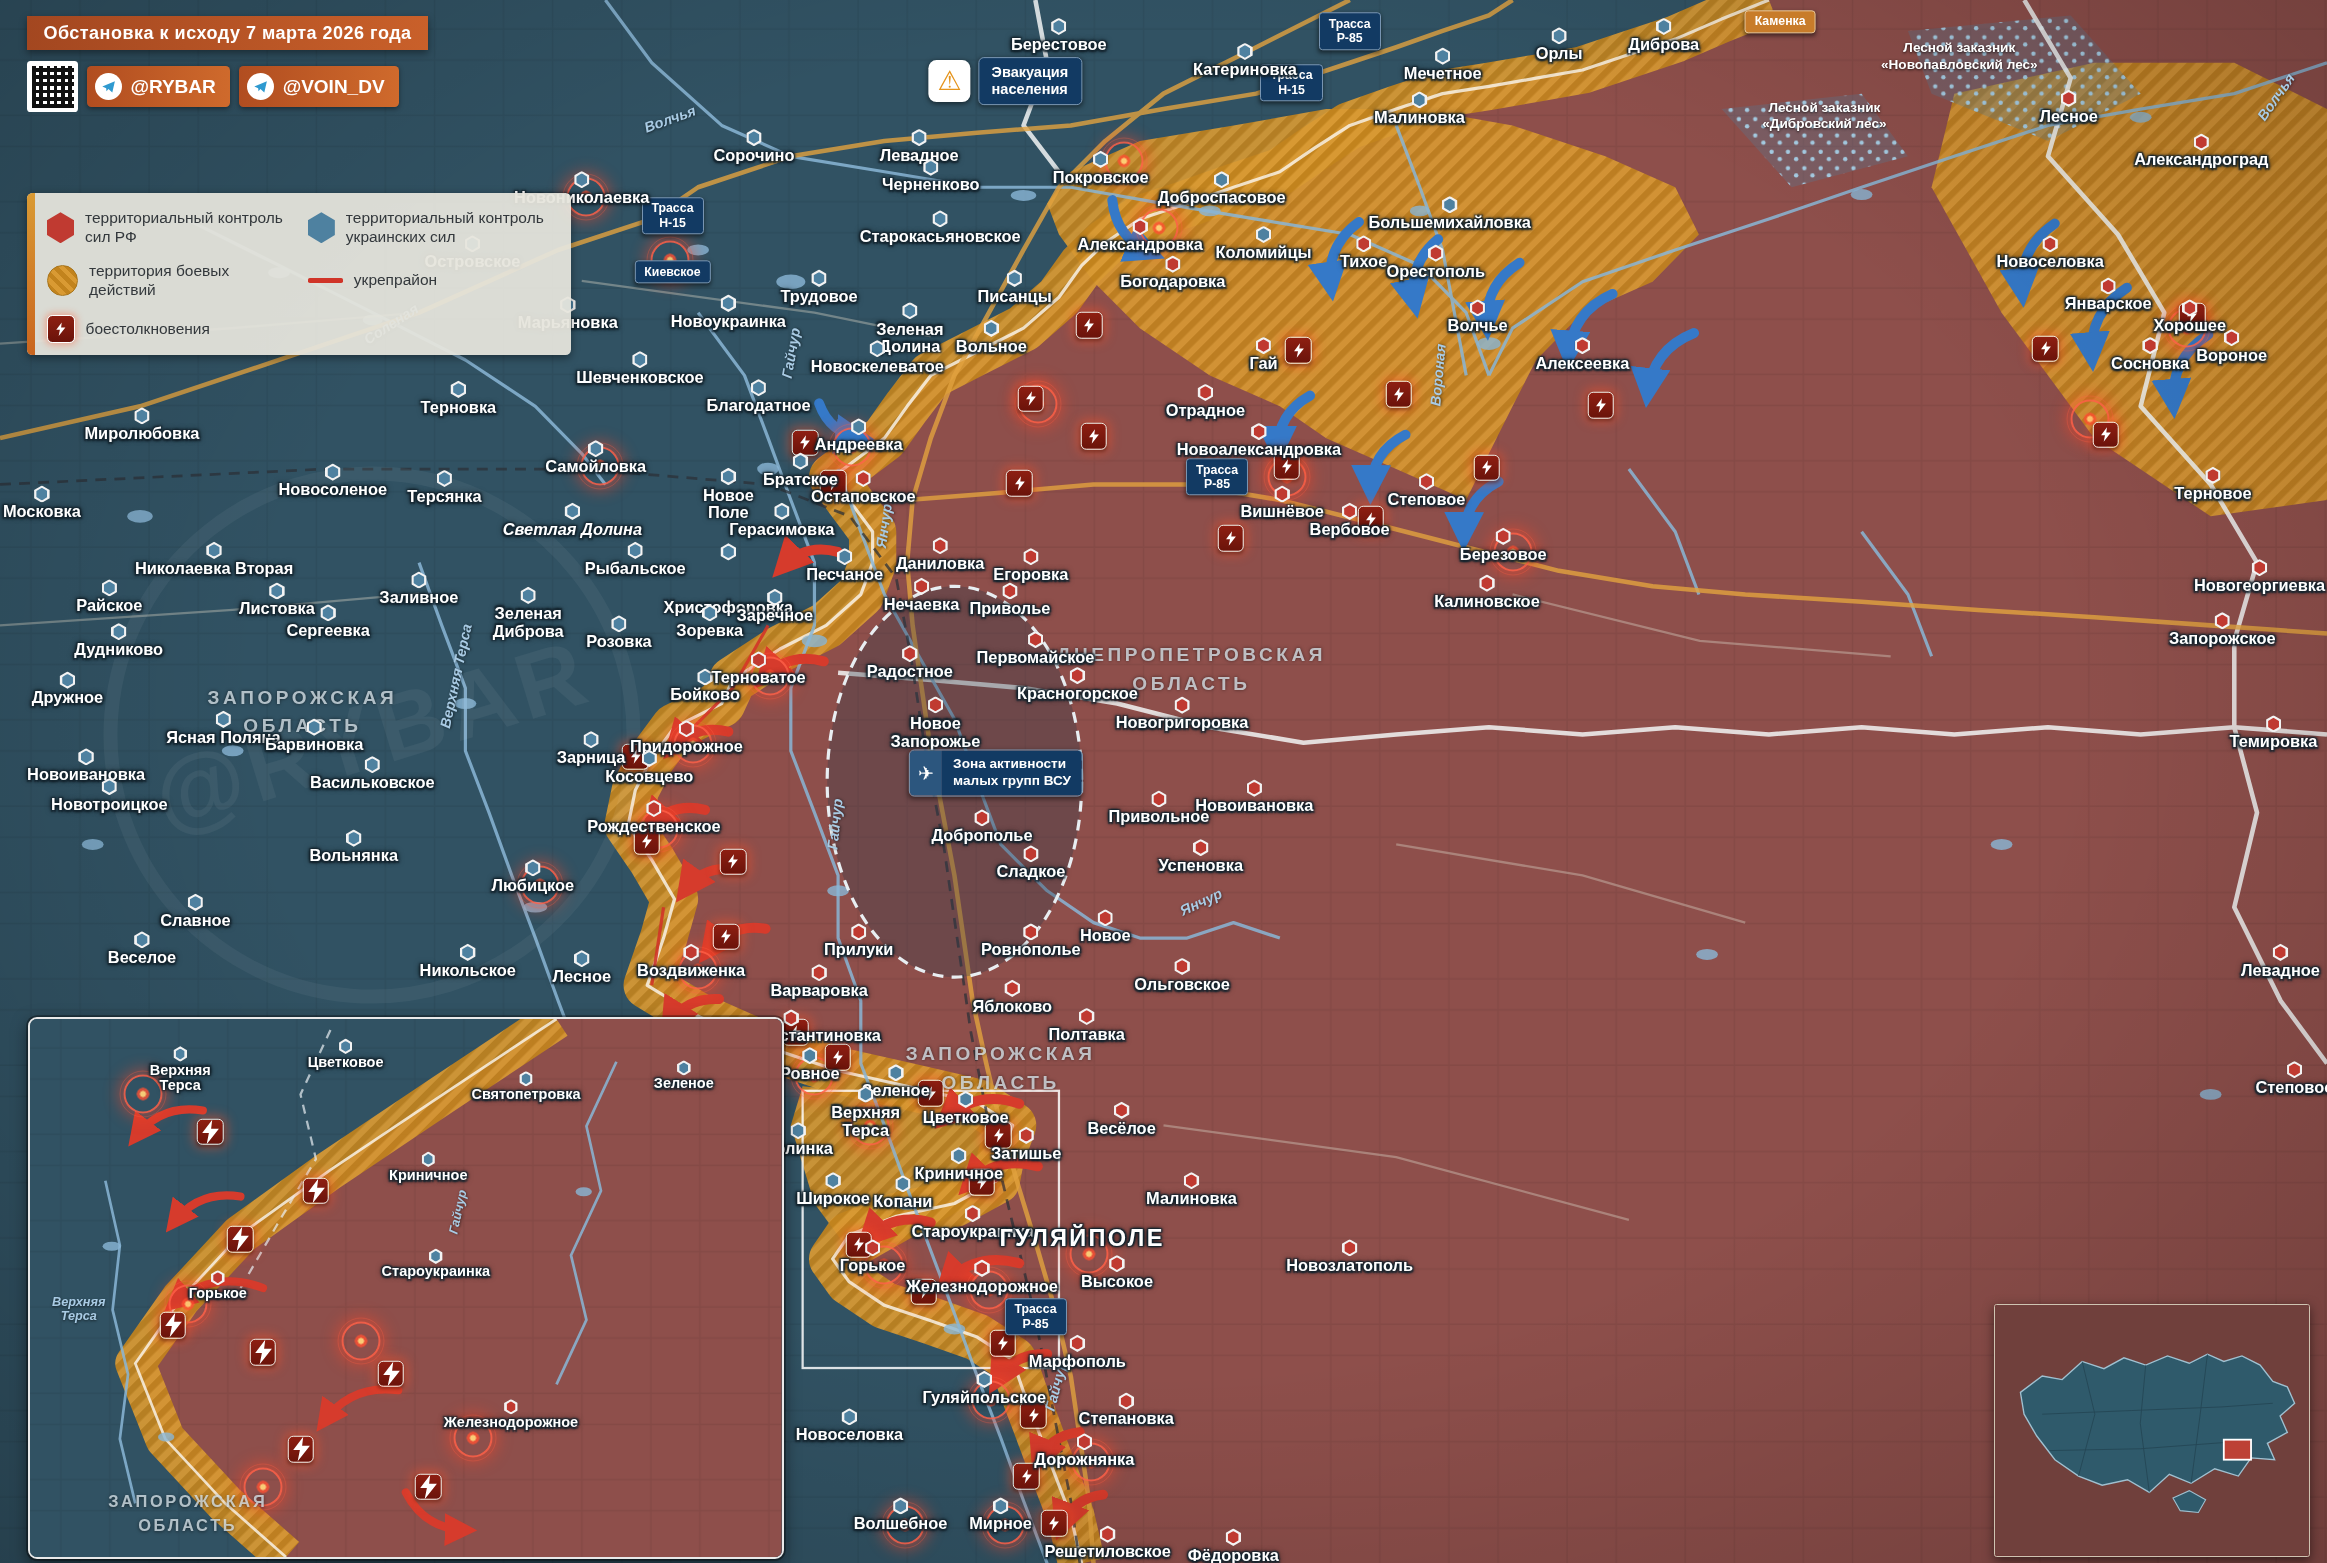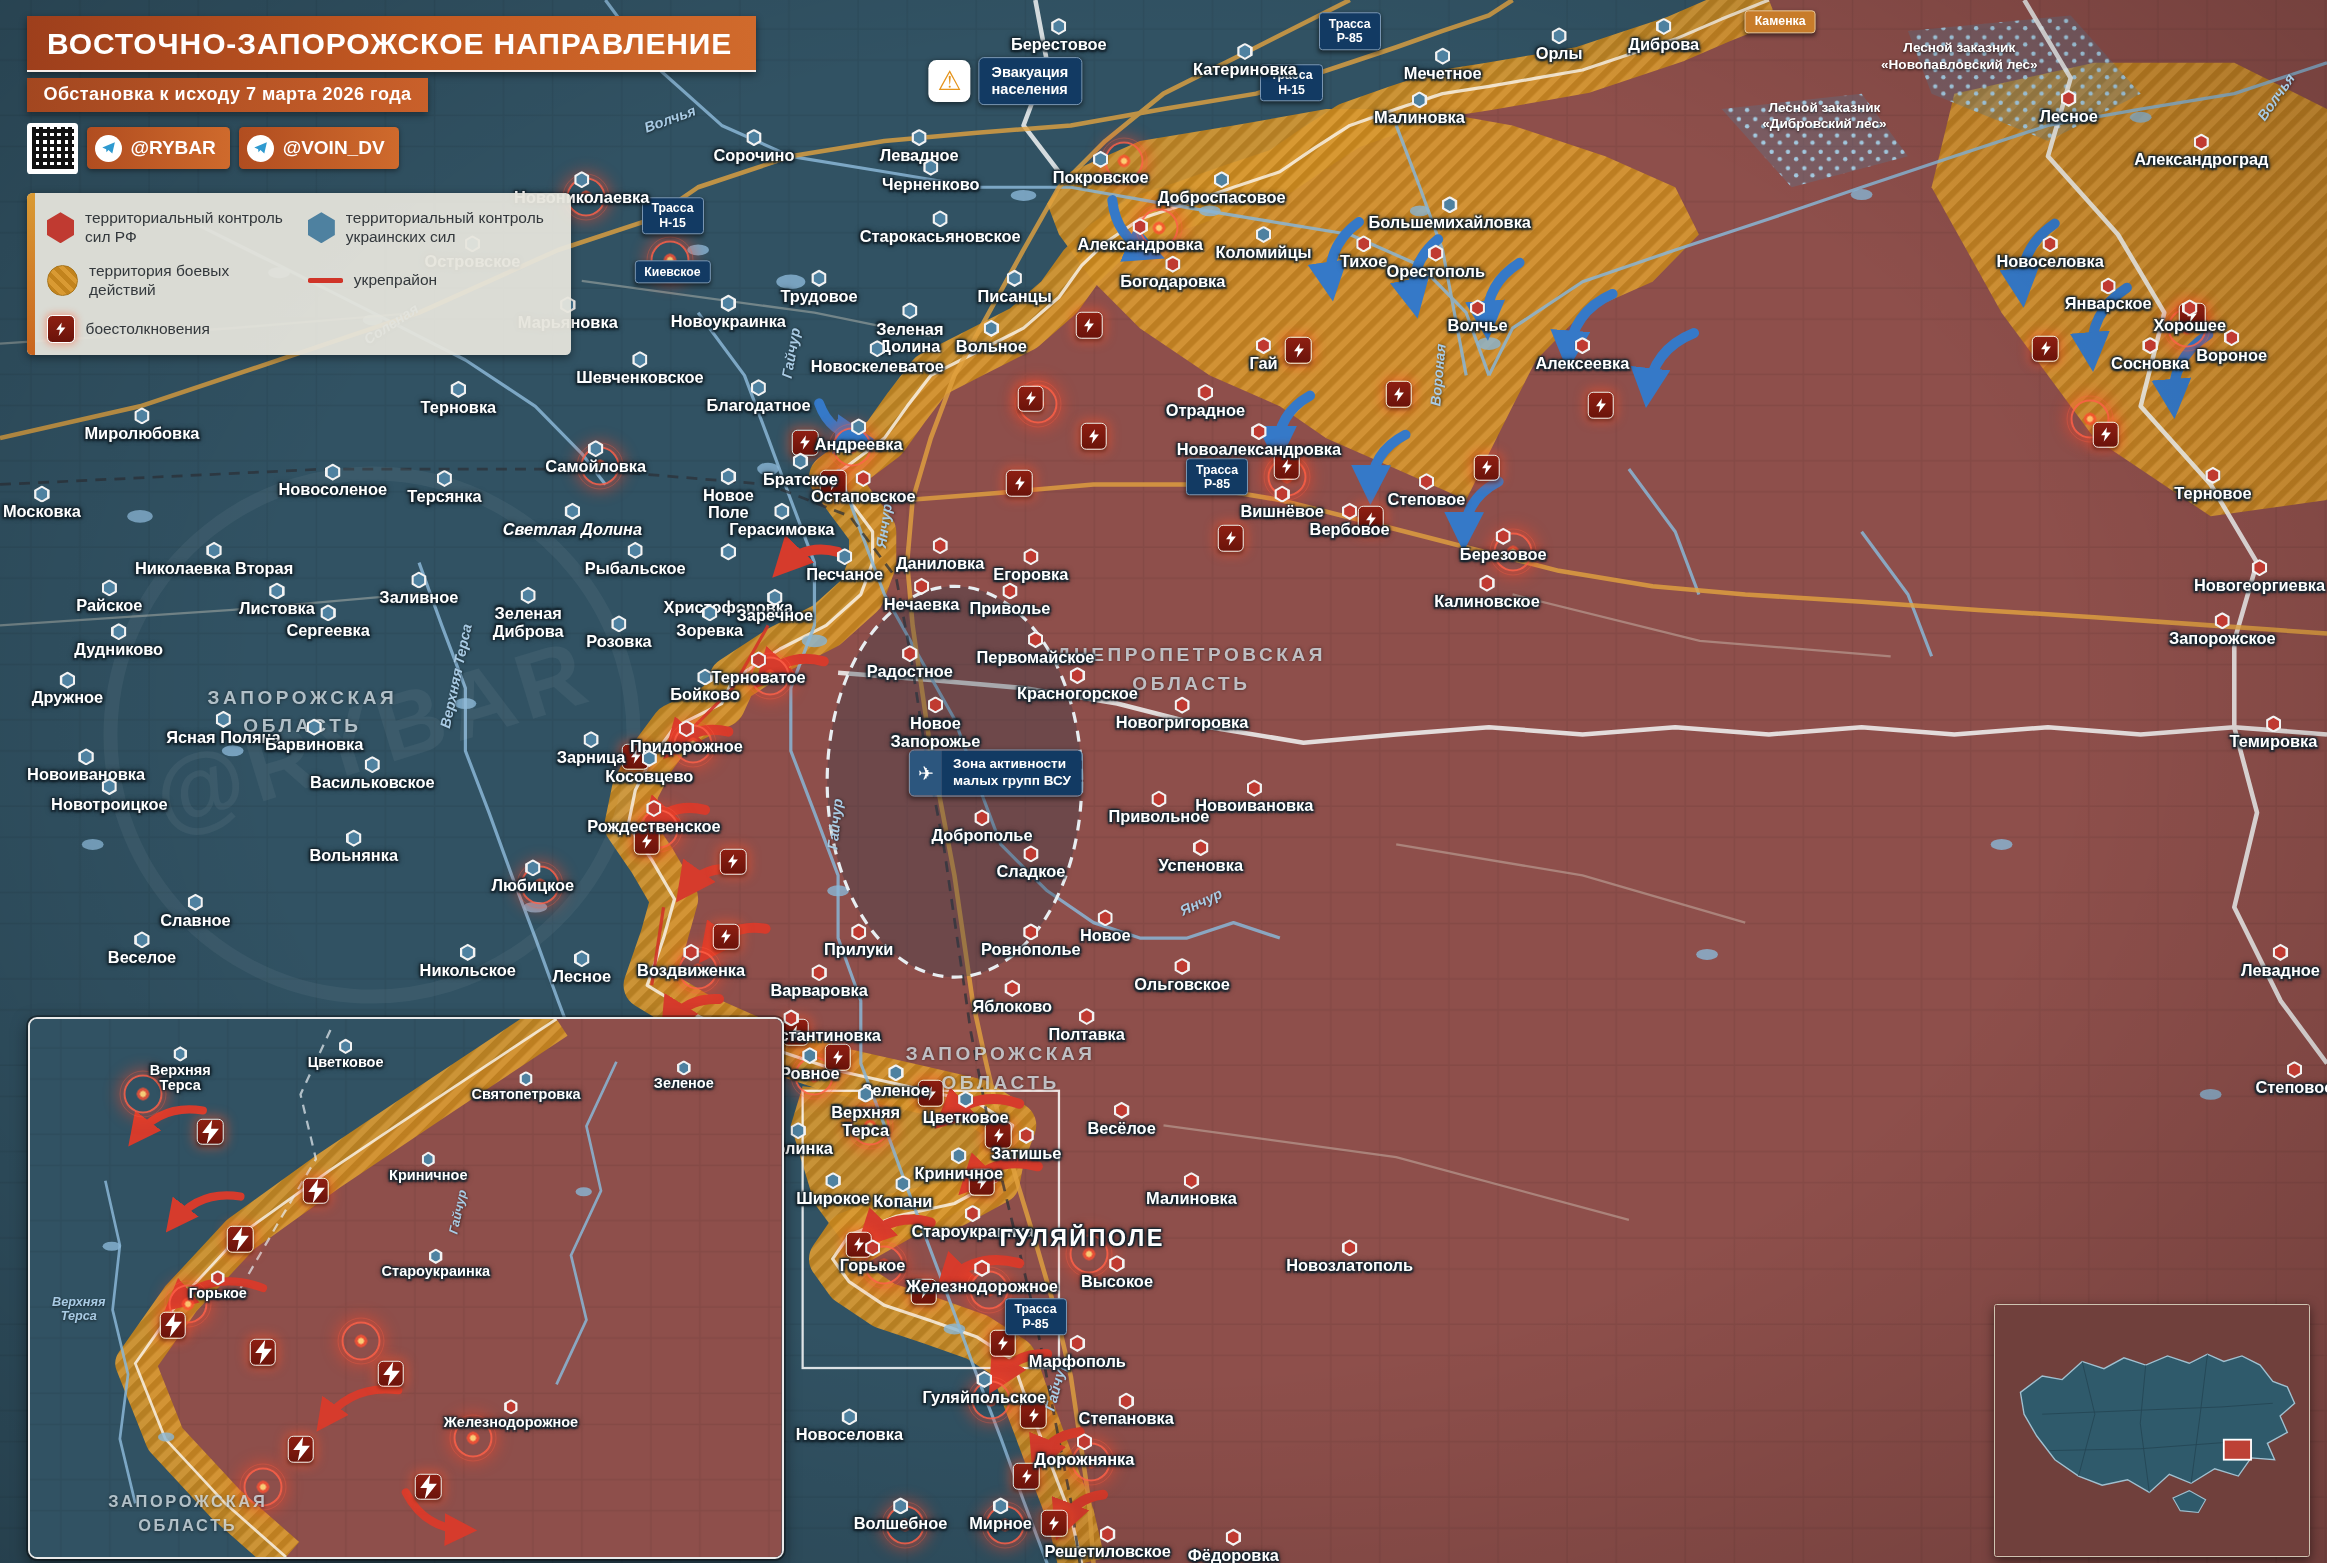--- a/index.html
+++ b/index.html
@@ -1359,21 +1359,20 @@
 населения</div>
   </div>
 
   <div class="vsu">
     <div class="ic">✈</div>
     <div class="txt">Зона активности
 малых групп ВСУ</div>
   </div>
 
   <div class="header">
-    <div class="title-bar">ВОСТОЧНО-ЗАПОРОЖСКОЕ НАПРАВЛЕНИЕ</div>
     <div class="subtitle-bar">Обстановка к исходу 7 марта 2026 года</div>
     <div class="channels">
       <div class="qr">
           <i></i>
         </div>
       <div class="chan">
         <span class="tg">
           <svg viewBox="0 0 24 24">
               <path d="M2 11.5 L21.5 3.5 L17.5 21 L11.5 15.5 L8.5 19 L8 14.5 Z" fill="#2f9ad0"></path>
             </svg>

